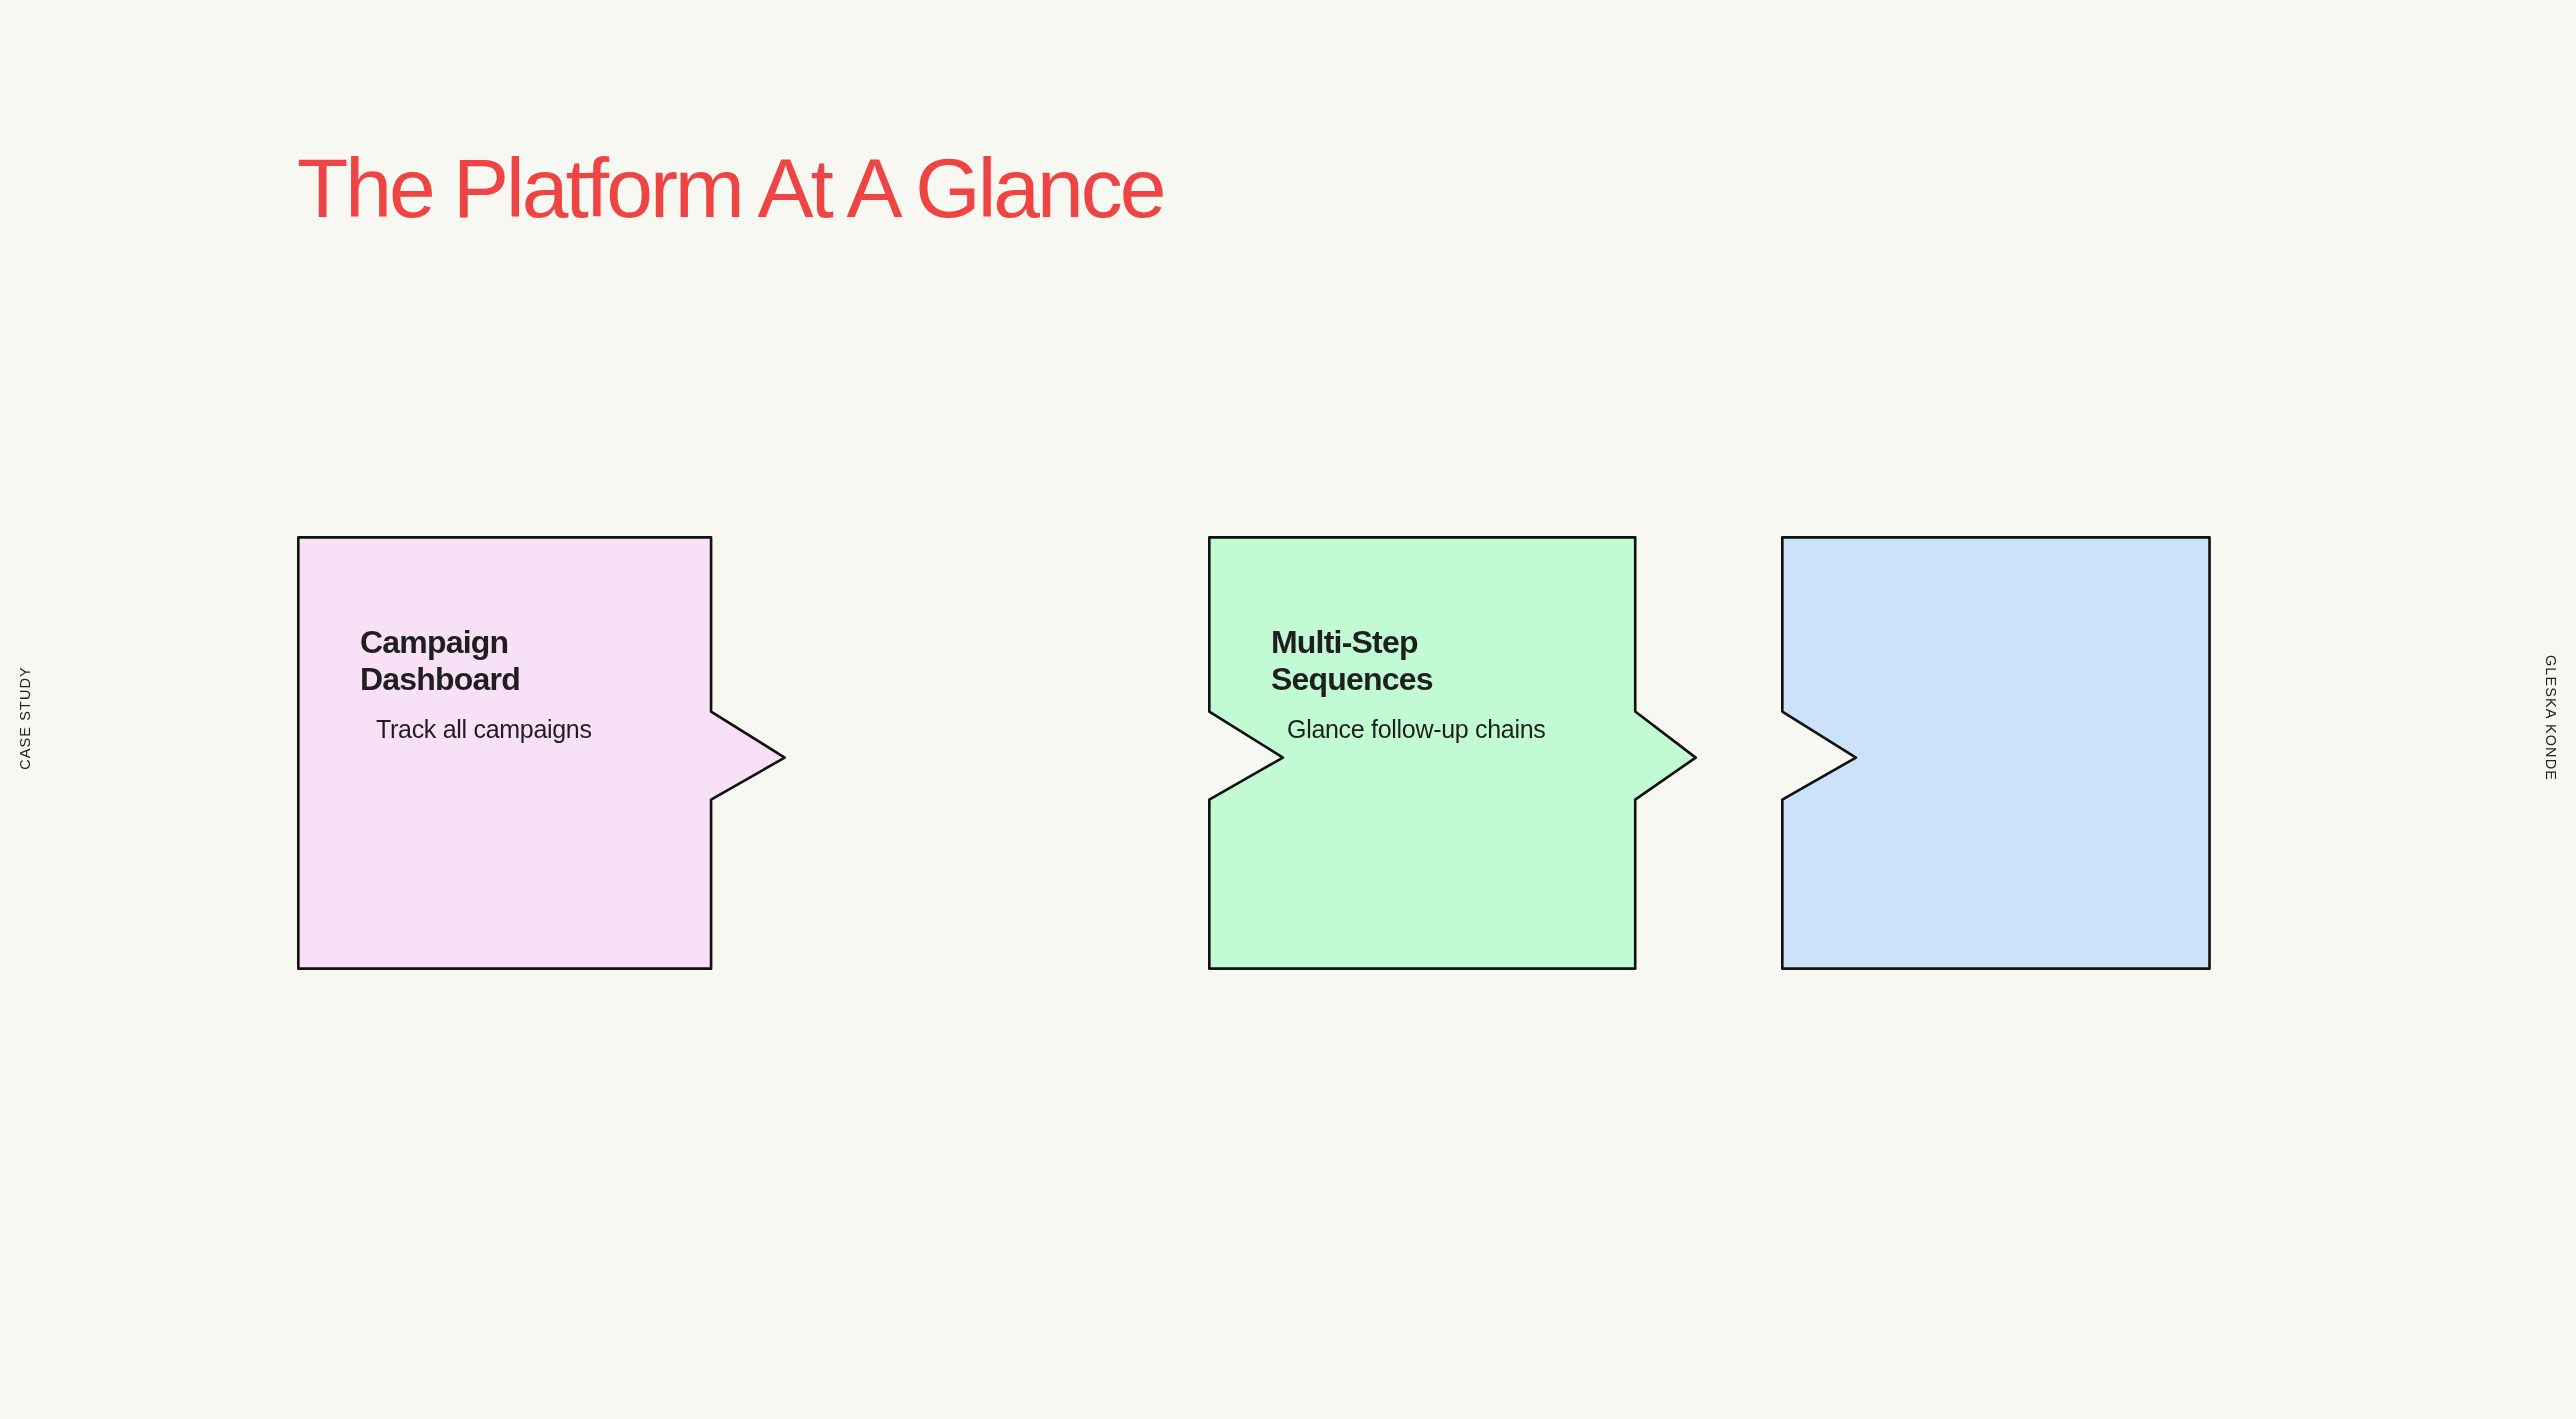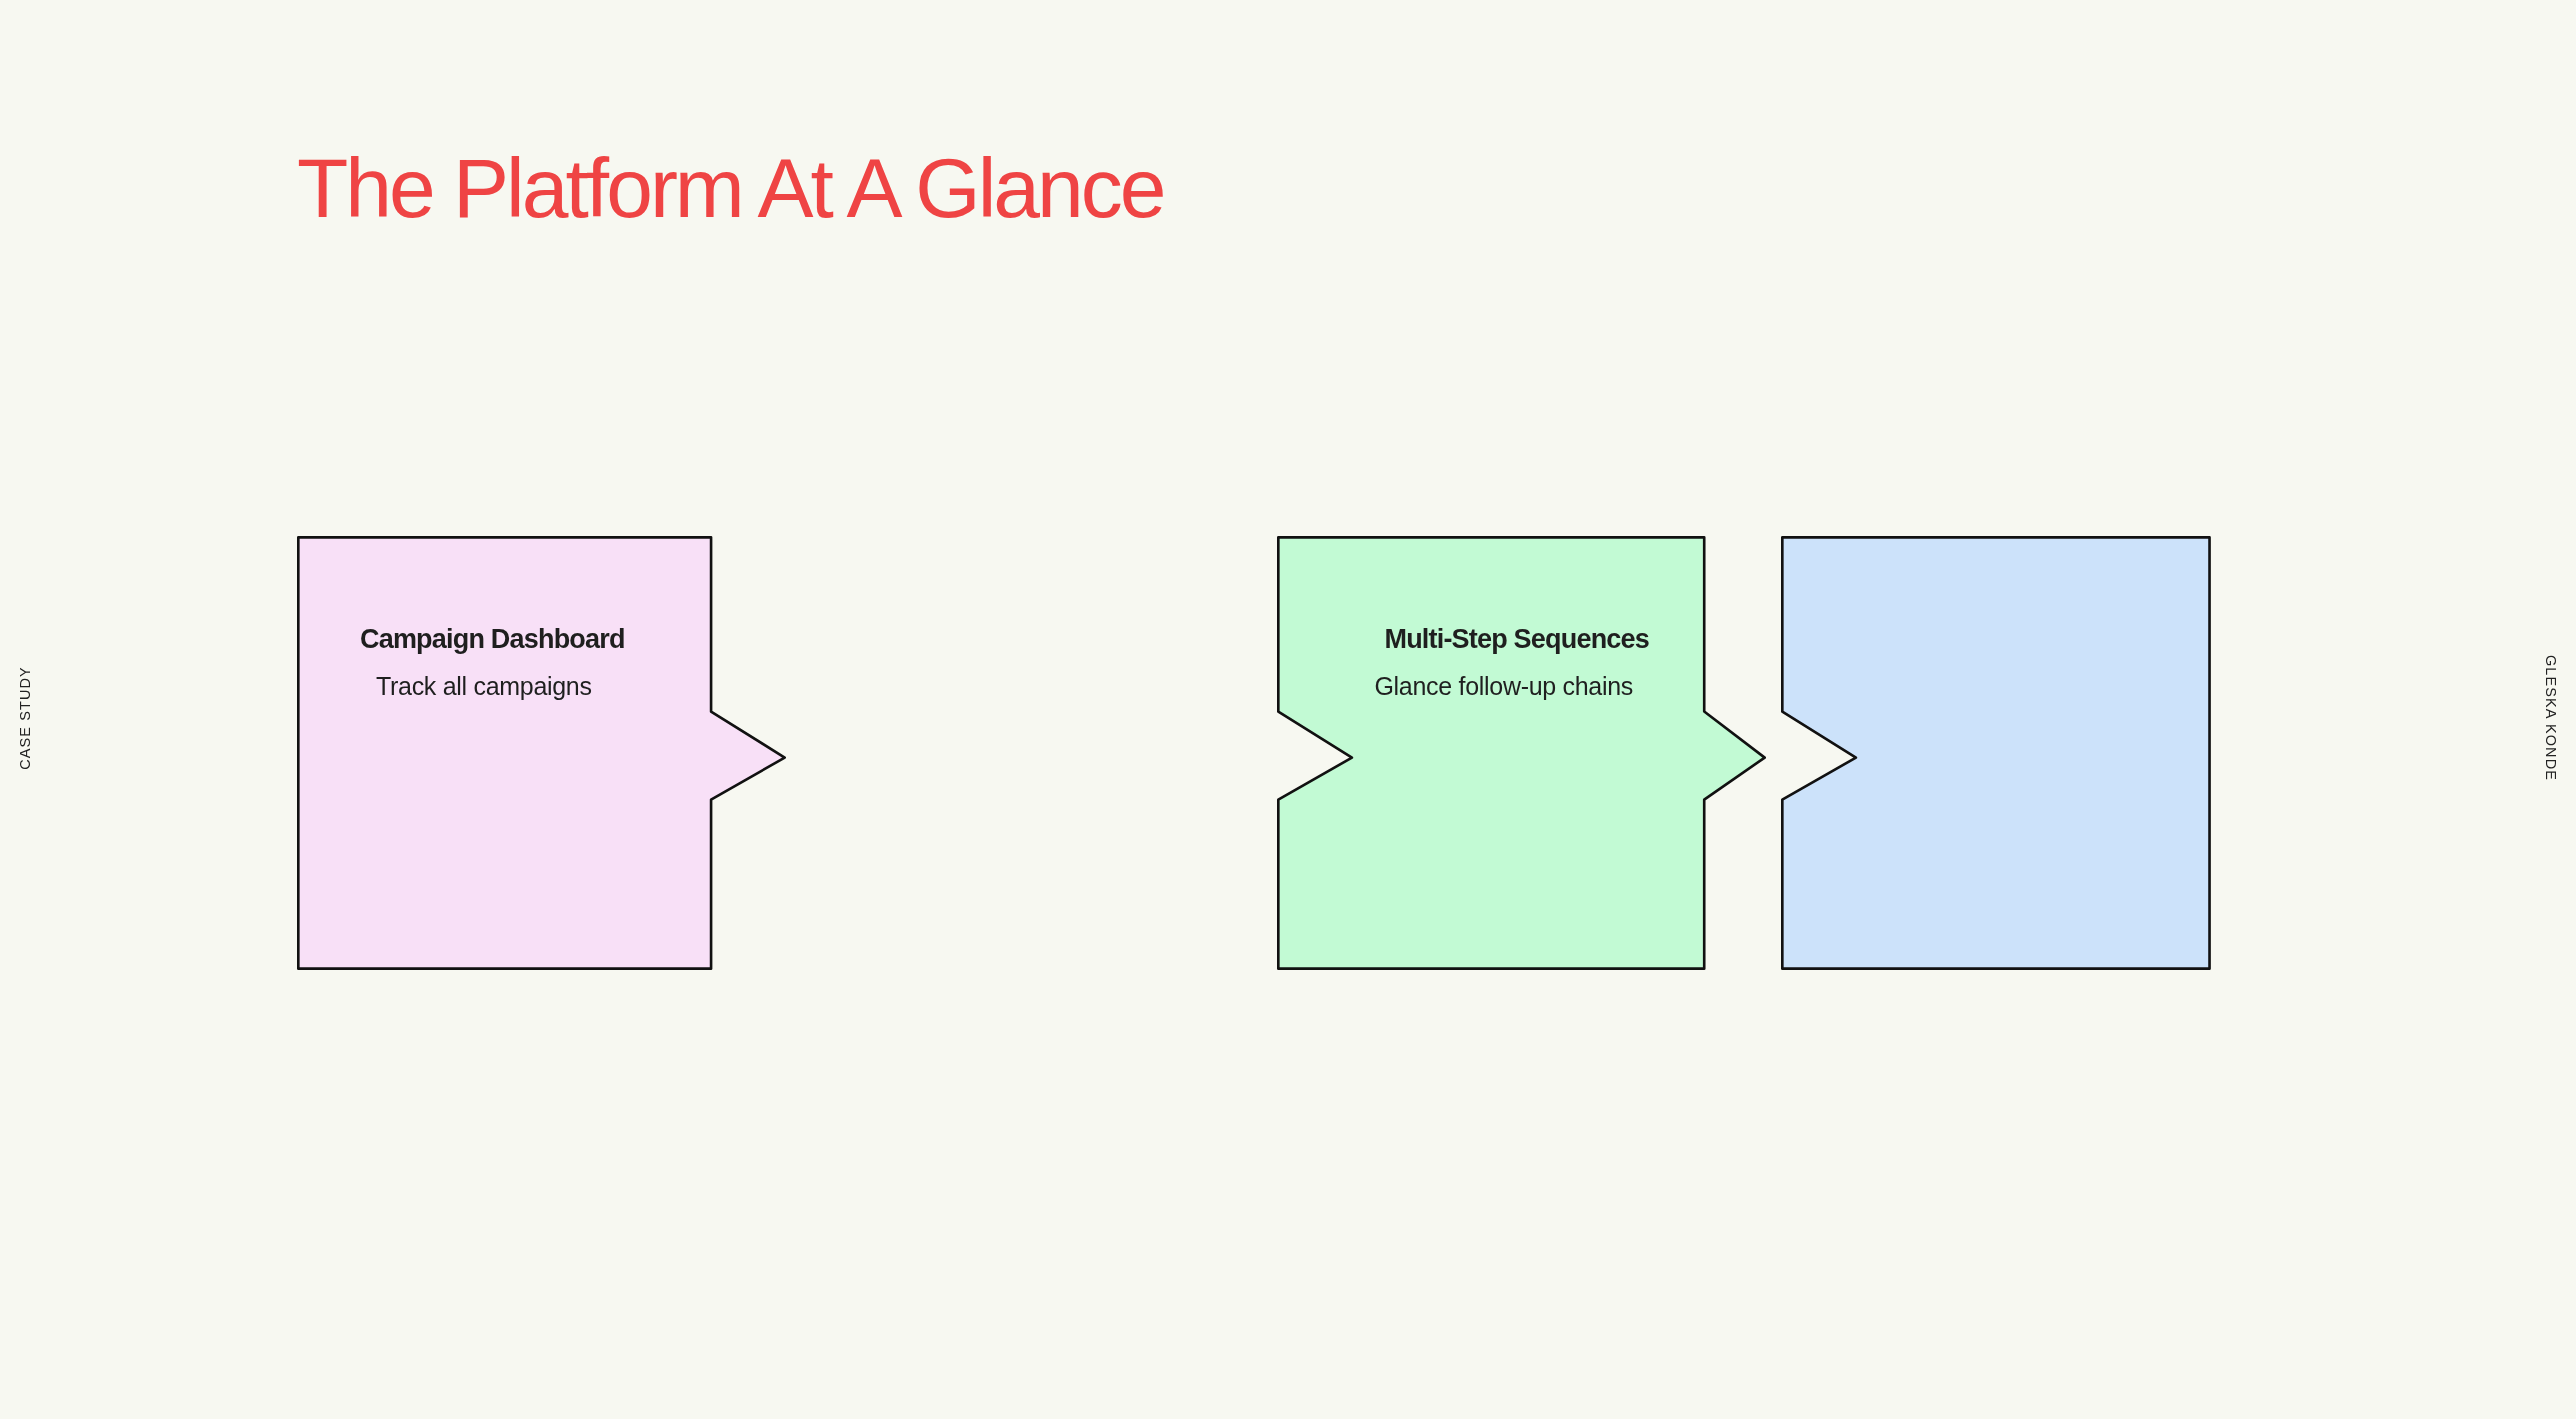--- a/index.html
+++ b/index.html
@@ -75,40 +75,40 @@
     height: 434px;
     overflow: visible;
   }
   .card-text {
     position: absolute;
     left: 63px;
     top: 88px;
     width: 309px;
   }
   .card-title {
-    font-size: 27px;
+    font-size: 32px;
     font-weight: 700;
     letter-spacing: -0.8px;
     line-height: 1.16;
     color: #1F1F1F;
     margin: 0 0 5.3px 0;
   }
   .card-desc {
     font-size: 25px;
     font-weight: 400;
     letter-spacing: -0.3px;
     line-height: 1.22;
     color: #1F1F1F;
     margin: 16px;
   }
 
   
   .card-0 { left: 297px; }
   .card-1 { left: 787px; }
-  .card-2 { left: 1277px; text-align: right; }
+  .card-2 { left: 1208px; }
   .card-3 { left: 1781px; }
 
   .card-3 .card-text { left: 79px; }
 </style>
 </head>
 <body style="background: rgb(247, 248, 241);">
 
 <div class="page-title">The Platform At A Glance</div>
 
 <div class="side-label side-label-left">CASE STUDY</div>

